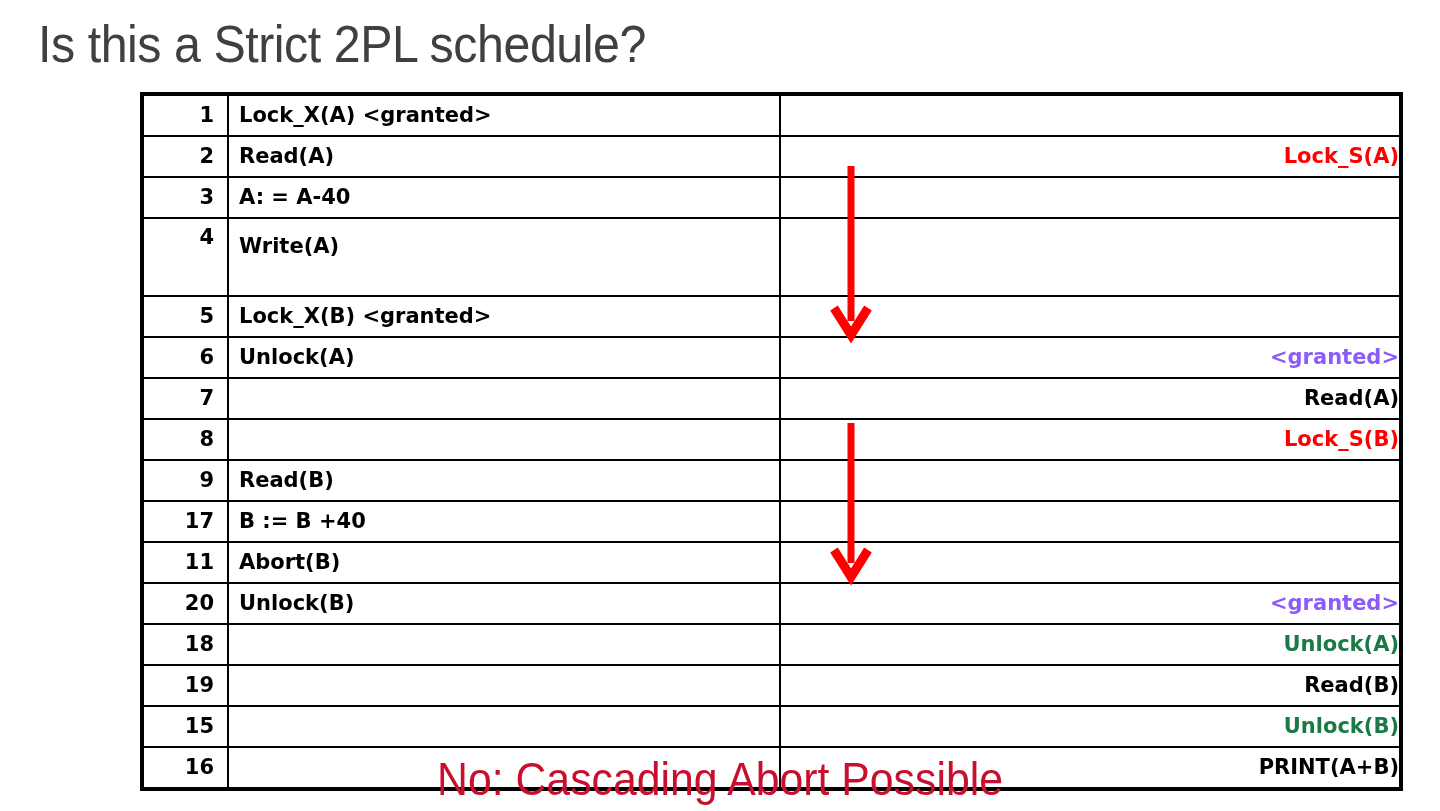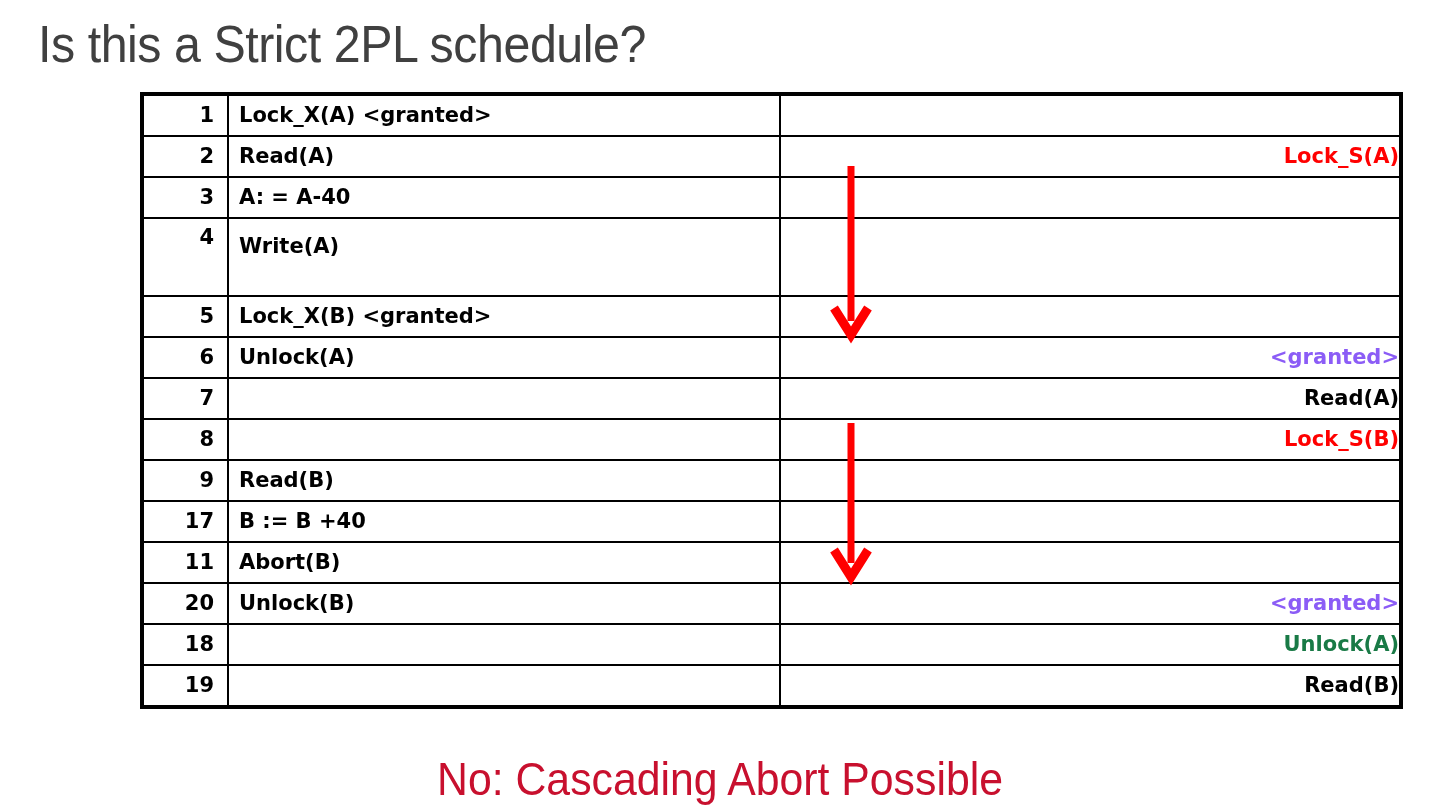--- a/index.html
+++ b/index.html
@@ -183,20 +183,30 @@
         <tr>
           <td class="num">18</td>
           <td class="t1 op-black"></td>
           <td class="t2"><span class="op-green">Unlock(A)</span></td>
         </tr>
         <tr>
           <td class="num">19</td>
           <td class="t1 op-black"></td>
           <td class="t2"><span class="op-black">Read(B)</span></td>
         </tr>
+        <tr>
+          <td class="num">15</td>
+          <td class="t1 op-black"></td>
+          <td class="t2"><span class="op-green">Unlock(B)</span></td>
+        </tr>
+        <tr>
+          <td class="num">16</td>
+          <td class="t1 op-black"></td>
+          <td class="t2"><span class="op-black">PRINT(A+B)</span></td>
+        </tr>
       </tbody>
   </table>
 </div>
 
 <svg id="arrow-layer" width="1440" height="811" viewBox="0 0 1440 811">
     <g>
       <line x1="851" y1="166" x2="851" y2="321" stroke="#FF0000" stroke-width="7"></line>
       <path d="M 834 308 L 851 335 L 868 308" fill="none" stroke="#FF0000" stroke-width="9" stroke-linecap="butt" stroke-linejoin="miter"></path>
     </g>
     <g>

